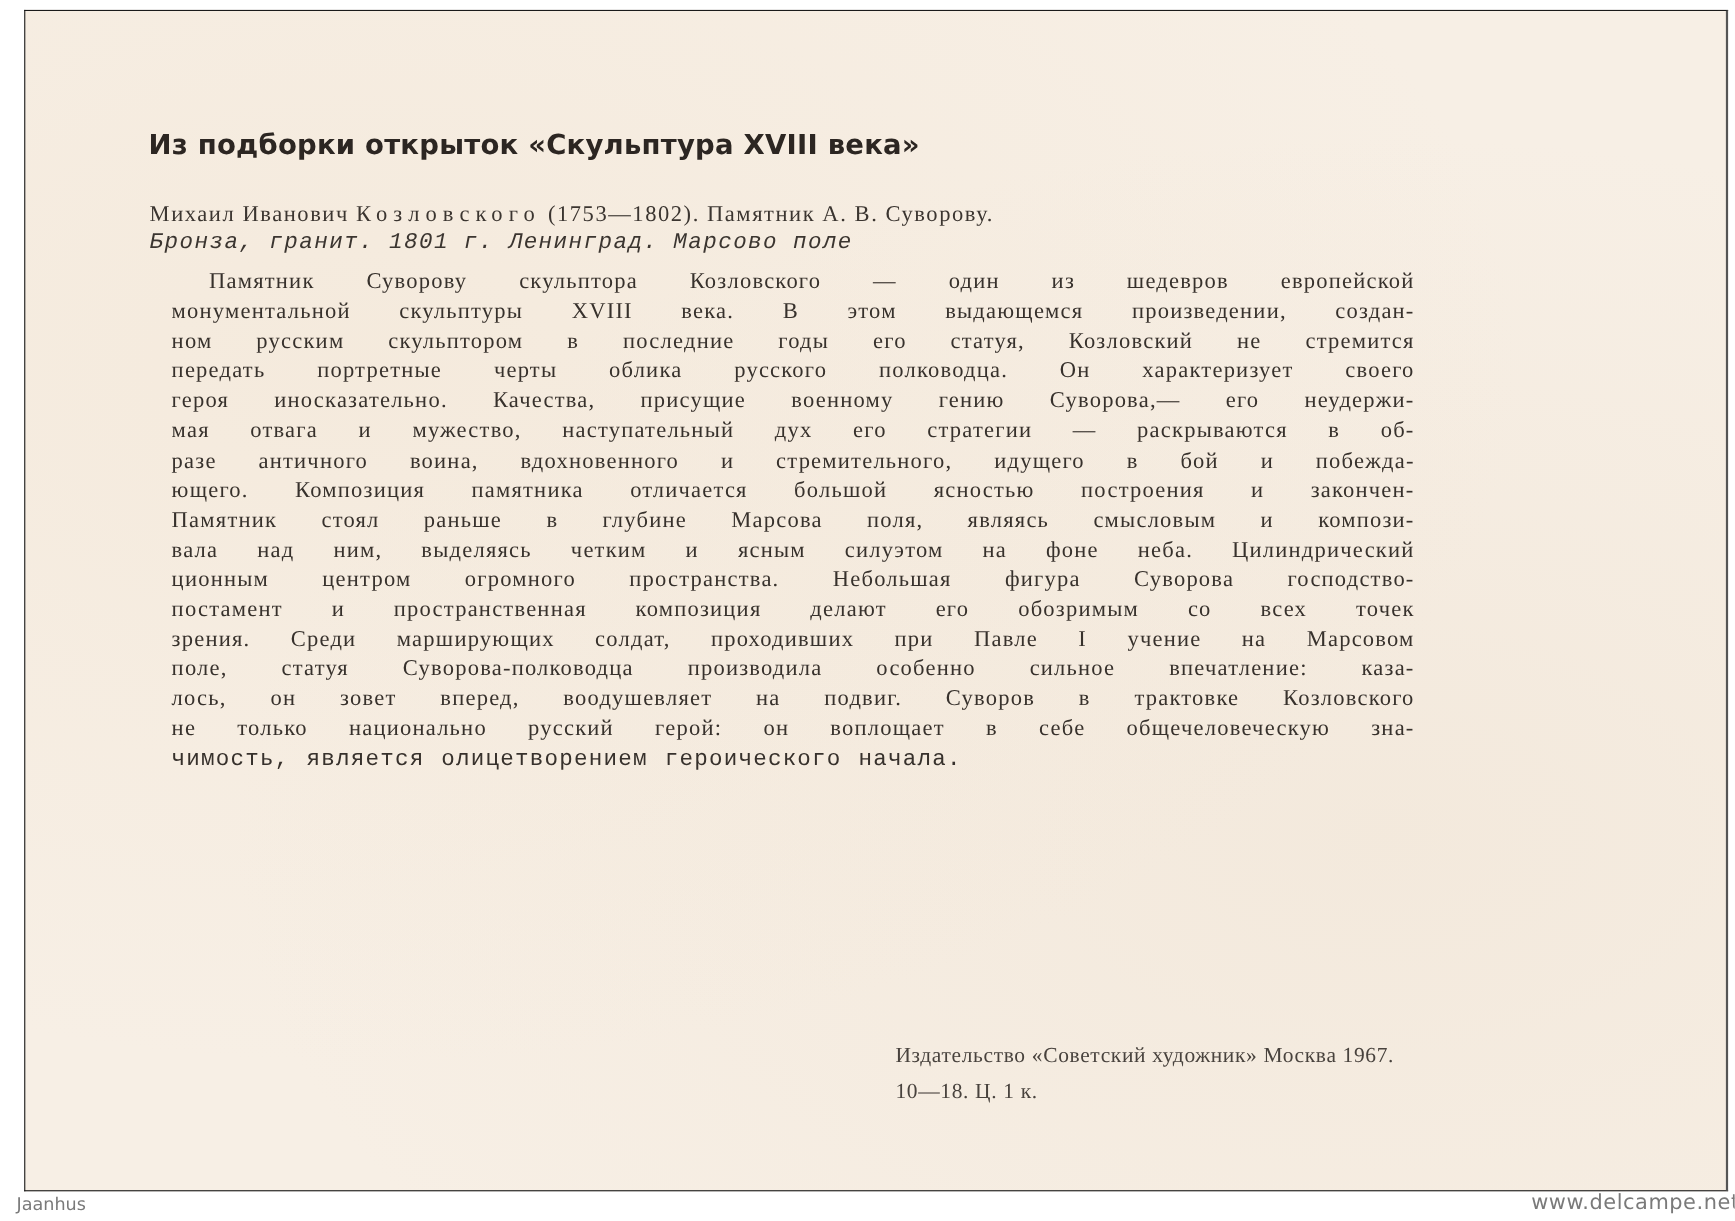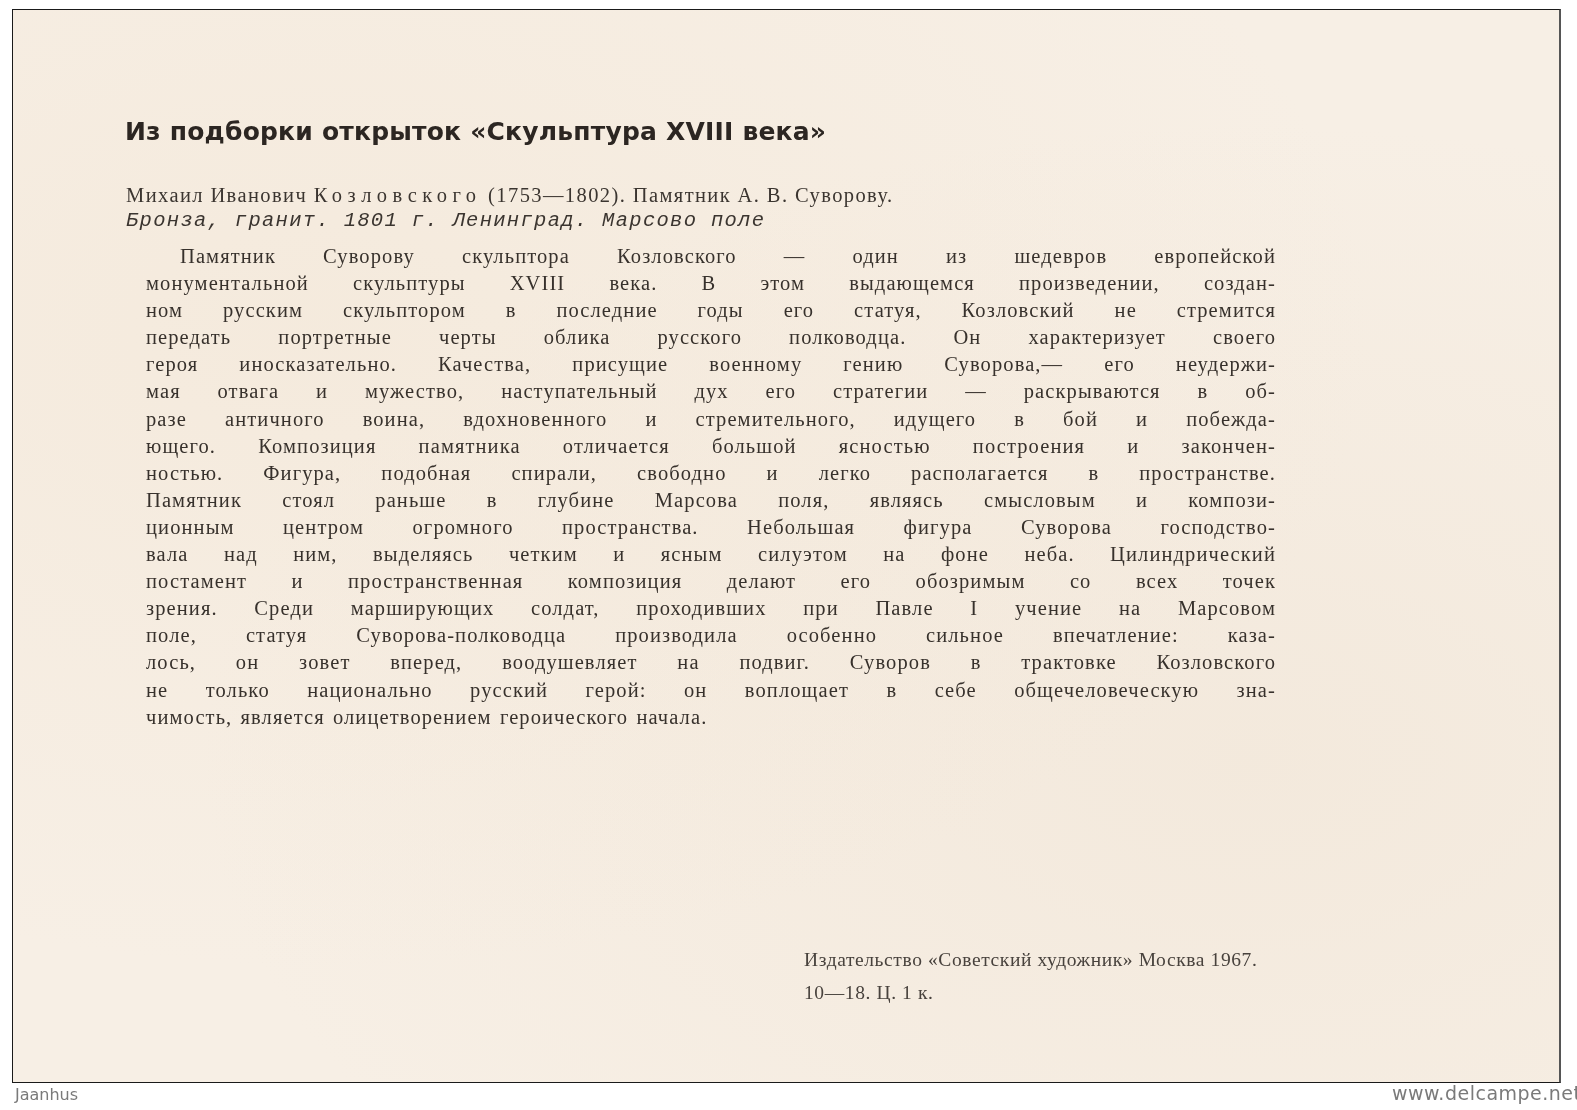--- a/index.html
+++ b/index.html
@@ -11,21 +11,21 @@
       overflow: hidden;
     }
     .page {
       position: relative;
       width: 1577px;
       height: 1110px;
       background: #ffffff;
     }
     .card {
       position: absolute;
-      left: 12px;
+      left: 22px;
       top: 9px;
       width: 1546px;
       height: 1072px;
       border: 1px solid #1a1a1a;
       border-right: 2px solid #555;
       background:
         radial-gradient(ellipse at 20% 30%, rgba(240,225,205,0.35), rgba(0,0,0,0) 60%),
         radial-gradient(ellipse at 80% 70%, rgba(236,222,204,0.35), rgba(0,0,0,0) 60%),
         #f7efe5;
       overflow: hidden;
@@ -82,20 +82,21 @@
       text-align: justify;
       text-align-last: justify;
       letter-spacing: 1.1px;
       word-spacing: 2px;
     }
     .body .line.first {
       padding-left: 34px;
     }
     .body .line.last {
       text-align-last: left;
+      font-family: Liberation Mono, monospace;
     }
     .publisher {
       position: absolute;
       left: 791px;
       top: 939px;
       font-family: "Liberation Serif", serif;
       font-size: 19.5px;
       color: #48423d;
       letter-spacing: 0.6px;
       white-space: nowrap;
@@ -156,24 +157,23 @@
 
     <div class="body">
       <div class="line first">Памятник Суворову скульптора Козловского — один из шедевров европейской</div>
       <div class="line">монументальной скульптуры XVIII века. В этом выдающемся произведении, создан-</div>
       <div class="line">ном русским скульптором в последние годы его статуя, Козловский не стремится</div>
       <div class="line">передать портретные черты облика русского полководца. Он характеризует своего</div>
       <div class="line">героя иносказательно. Качества, присущие военному гению Суворова,— его неудержи-</div>
       <div class="line">мая отвага и мужество, наступательный дух его стратегии — раскрываются в об-</div>
       <div class="line">разе античного воина, вдохновенного и стремительного, идущего в бой и побежда-</div>
       <div class="line">ющего. Композиция памятника отличается большой ясностью построения и закончен-</div>
-      <div class="line">ностью. Фигура, подобная спирали, свободно и легко располагается в пространстве.</div>
       <div class="line">Памятник стоял раньше в глубине Марсова поля, являясь смысловым и компози-</div>
+      <div class="line">вала над ним, выделяясь четким и ясным силуэтом на фоне неба. Цилиндрический</div>
       <div class="line">ционным центром огромного пространства. Небольшая фигура Суворова господство-</div>
-      <div class="line">вала над ним, выделяясь четким и ясным силуэтом на фоне неба. Цилиндрический</div>
       <div class="line">постамент и пространственная композиция делают его обозримым со всех точек</div>
       <div class="line">зрения. Среди марширующих солдат, проходивших при Павле I учение на Марсовом</div>
       <div class="line">поле, статуя Суворова-полководца производила особенно сильное впечатление: каза-</div>
       <div class="line">лось, он зовет вперед, воодушевляет на подвиг. Суворов в трактовке Козловского</div>
       <div class="line">не только национально русский герой: он воплощает в себе общечеловеческую зна-</div>
       <div class="line last">чимость, является олицетворением героического начала.</div>
     </div>
 
 
     <div class="publisher">Издательство «Советский художник» Москва 1967.</div>

